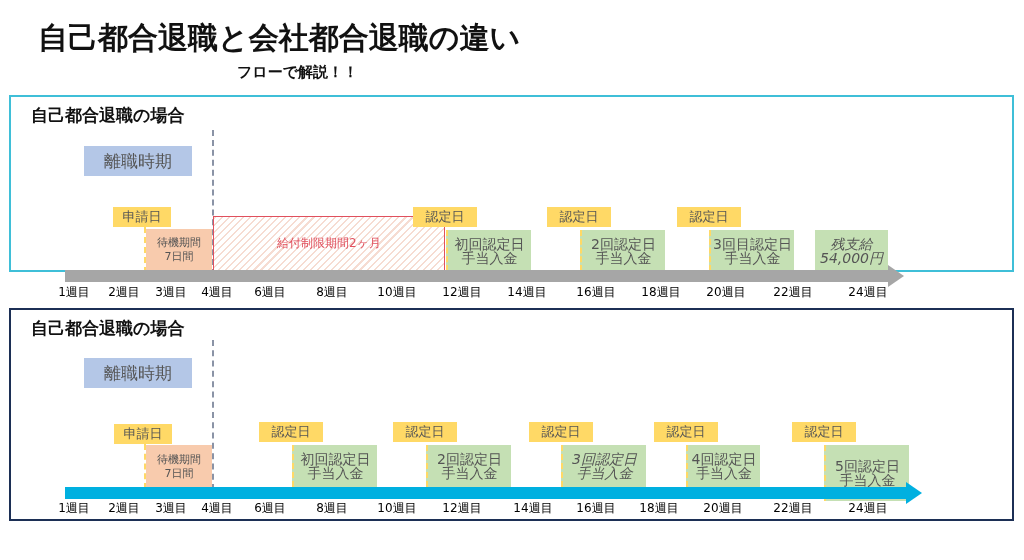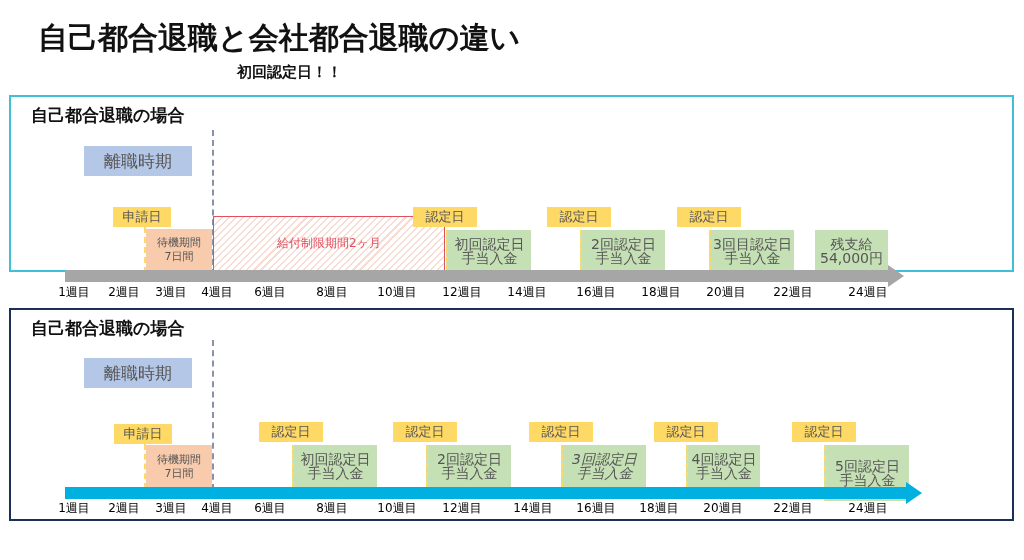--- a/index.html
+++ b/index.html
@@ -26,21 +26,21 @@
   .marker { width: 0; border-left: 2px dashed #ffd966; }
 
   .axis-bar { height: 12px; }
   .axis-arrow { width: 0; height: 0; border-top: 11px solid transparent; border-bottom: 11px solid transparent; border-left: 16px solid; }
   .tick { font-size: 12px; color: #000000; white-space: nowrap; transform: translateX(-50%); }
 </style>
 </head>
 <body>
 
 <div class="main-title">自己都合退職と会社都合退職の違い</div>
-<div class="sub-title">初回認定日！！</div>
+<div class="sub-title">フローで解説！！</div>
 
 <div class="panel self">
   <div class="panel-title">自己都合退職の場合</div>
 </div>
 
 <div class="abs period-box" style="left:84px; top:146px;">離職時期</div>
 <div class="abs divider" style="left:212px; top:130px; height:145px;"></div>
 
 <div class="abs tag" style="left:113px; top:207px; width:58px;">申請日</div>
 <div class="abs marker" style="left:144px; top:227px; height:46px;"></div>
@@ -60,21 +60,21 @@
   <span>手当入金</span>
 </div>
 <div class="abs pay-box" style="left:580px; top:230px; width:85px; height:41px;">
   <span>2回認定日</span>
   <span>手当入金</span>
 </div>
 <div class="abs pay-box" style="left:709px; top:230px; width:85px; height:41px;text-align:center;">
   <span>3回目認定日</span>
   <span>手当入金</span>
 </div>
-<div class="abs pay-box" style="left:815px; top:230px; width:73px; height:41px; border-left:none;">
+<div class="abs pay-box" style="left:815px; top:230px; width:73px; height:41px; border-left:none;font-style:italic;">
   <span>残支給</span>
   <span>54,000円</span>
 </div>
 
 <div class="abs axis-bar" style="left:65px; top:270px; width:824px; background:#a6a6a6;"></div>
 <div class="abs axis-arrow" style="left:888px; top:265px; border-left-color:#a6a6a6;"></div>
 
 <div class="abs tick" style="left:74px; top:284px;">1週目</div>
 <div class="abs tick" style="left:124px; top:284px;">2週目</div>
 <div class="abs tick" style="left:171px; top:284px;">3週目</div>

